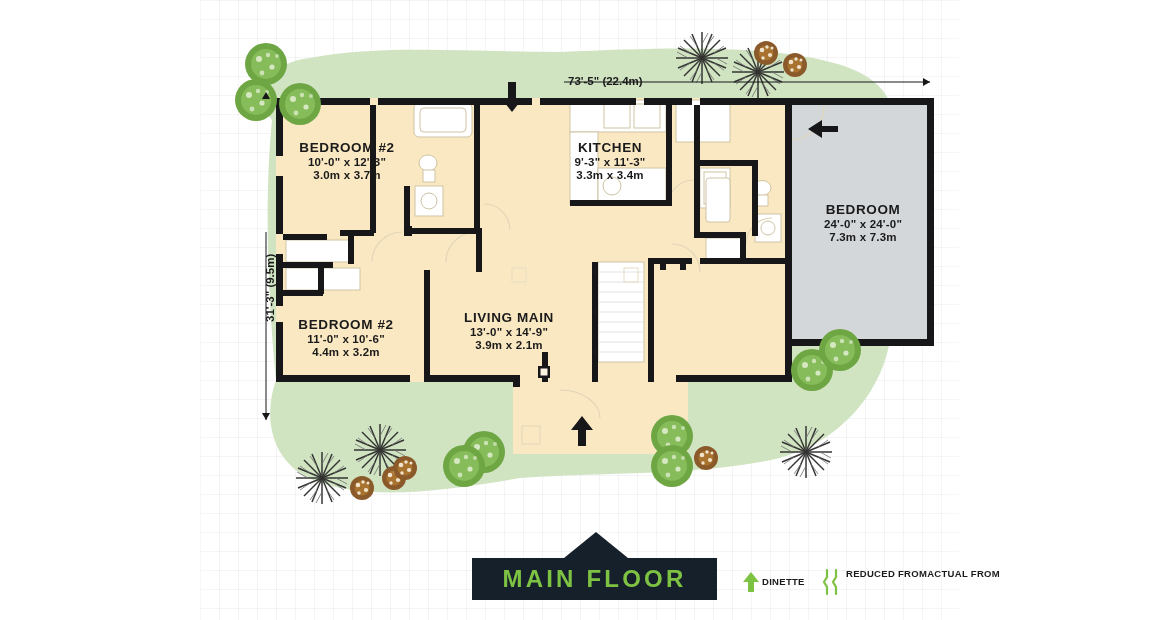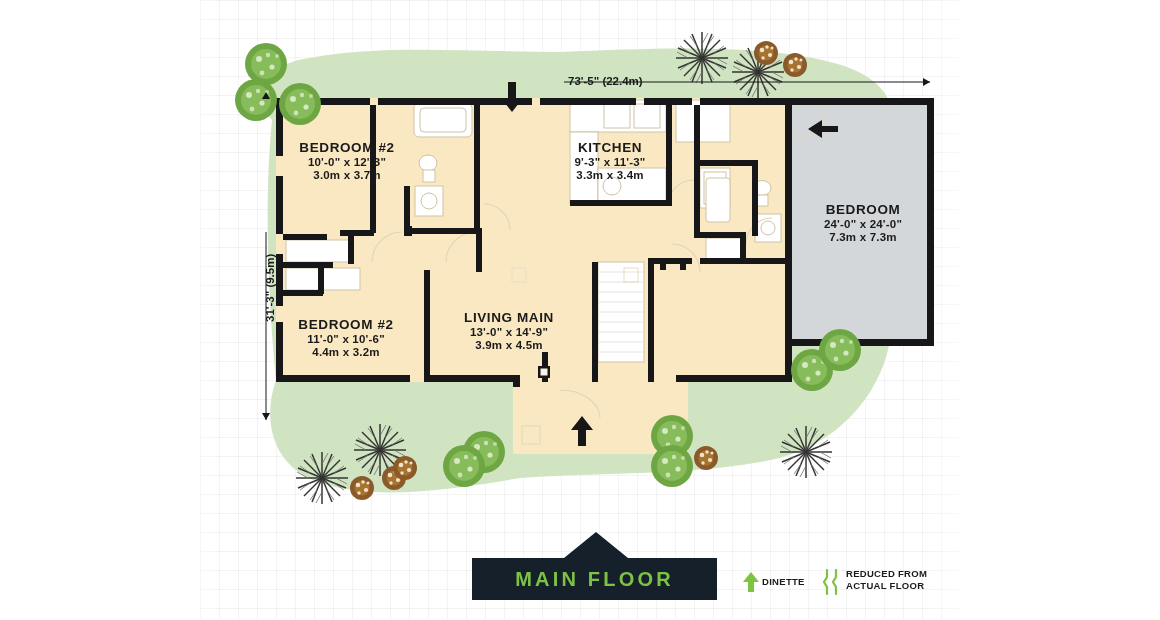--- a/index.html
+++ b/index.html
@@ -20,21 +20,21 @@
           line-height:1.18;letter-spacing:.2px;}
   .rname{font-size:13.5px;font-weight:bold;letter-spacing:.6px;}
   .rdim{font-size:11.5px;font-weight:bold;}
   .dimtxt{position:absolute;font-size:11.5px;font-weight:bold;color:#1a1a1a;}
   .vdim{position:absolute;font-size:11.5px;font-weight:bold;color:#1a1a1a;
         transform:rotate(-90deg);transform-origin:left top;white-space:nowrap;}
   .banner{position:absolute;left:472px;top:558px;width:245px;height:42px;
           background:#16202b;}
   .bantxt{position:absolute;left:472px;top:558px;width:245px;height:42px;
           display:flex;align-items:center;justify-content:center;
-          color:#7dc242;font-size:20px;font-weight:bold;letter-spacing:3.2px;}
+          color:#7dc242;font-size:24px;font-weight:bold;letter-spacing:3.2px;}
   .legend{position:absolute;top:572px;display:flex;align-items:center;}
   .lgtxt{font-size:9.5px;font-weight:bold;color:#1a1a1a;letter-spacing:.3px;
          line-height:1.22;}
 </style>
 </head>
 <body>
 
 <div id="stage">
 
   <div class="grid"></div>
@@ -353,31 +353,31 @@
 
   <div class="rlabel" style="left:288px;top:317px;width:116px;">
     <div class="rname">BEDROOM #2</div>
     <div class="rdim">11'-0" x 10'-6"</div>
     <div class="rdim">4.4m x 3.2m</div>
   </div>
 
   <div class="rlabel" style="left:448px;top:310px;width:122px;">
     <div class="rname">LIVING MAIN</div>
     <div class="rdim">13'-0" x 14'-9"</div>
-    <div class="rdim">3.9m x 4.5m</div>
+    <div class="rdim">3.9m x 2.1m</div>
   </div>
 
 
   <div class="dimtxt" style="left:568px;top:75px;">73'-5" (22.4m)</div>
   <div class="vdim" style="left:264px;top:322px;">31'-3" (9.5m)</div>
 
   <div class="banner"></div>
   <div class="bantxt">MAIN FLOOR</div>
 
   <div class="legend" style="left:762px;top:576px;">
     <span class="lgtxt">DINETTE</span>
   </div>
-  <div class="legend" style="left:846px;top:568px;flex-direction:column;align-items:flex-start;">
+  <div class="legend" style="left:846px;top:568px;flex-direction:row;align-items:flex-start;">
     <span class="lgtxt">REDUCED FROM</span>
-    <span class="lgtxt">ACTUAL FLOOR</span>
+    <span class="lgtxt">ACTUAL FROM</span>
   </div>
 
 </div>
 
 </body></html>

